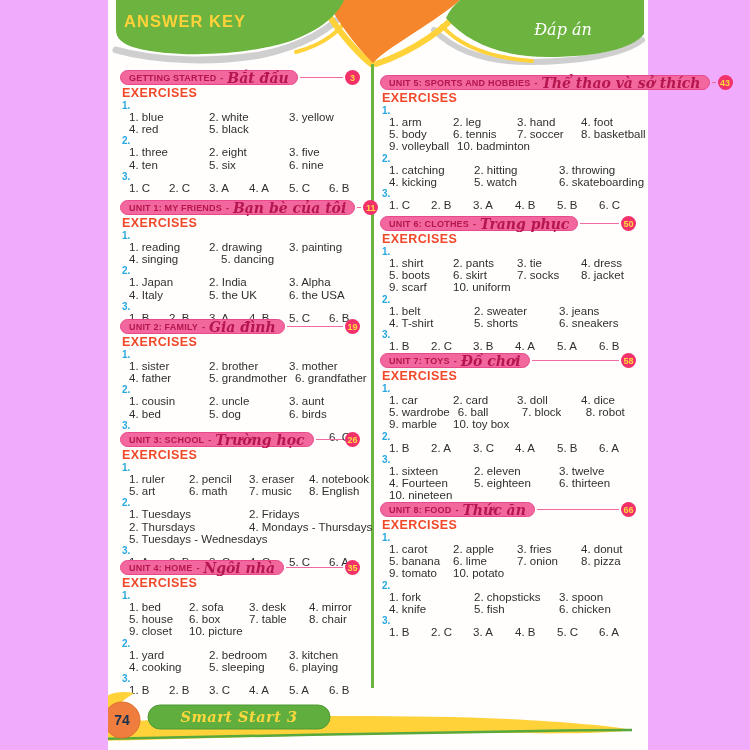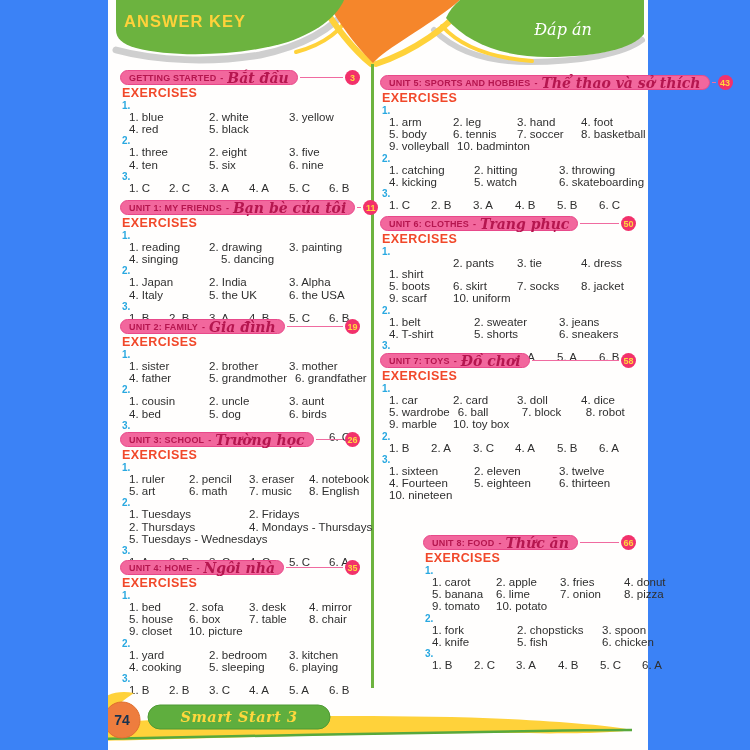--- a/index.html
+++ b/index.html
@@ -1,16 +1,16 @@
 <!DOCTYPE html>
 <html><head>
 <meta charset="utf-8">
 <style>
   html,body{margin:0;padding:0;background:#ffffff;}
-  .canvas{position:relative;width:750px;height:750px;background:#3b82f6;overflow:hidden;
+  .canvas{position:relative;width:750px;height:750px;background:#f0abfc;overflow:hidden;
           font-family:"Liberation Sans",sans-serif;}
   .page{position:absolute;left:108px;top:0;width:540px;height:750px;background:#fffefd;}
   .hdr{position:absolute;left:0;top:0;}
   .ftr{position:absolute;left:0;top:675px;}
   .divider{position:absolute;left:263px;top:64px;width:2.5px;height:624px;background:#6db33f;}
   .col{position:absolute;top:0;height:750px;}
   #col-left{left:12px;width:240px;}
   #col-right{left:272px;width:256px;}
   .unit{position:absolute;left:0;right:0;}
   .banner{display:flex;align-items:center;height:15px;}
@@ -376,21 +376,21 @@
               <span class="pill-sep">-</span>
               <span class="pill-sub">Trang phục</span>
             </span>
             <span class="connector"></span>
             <span class="page-circle">50</span>
           </div>
           <div class="ex-heading">EXERCISES</div>
           <div class="exercise">
             <div class="ex-num">1.</div>
             <div class="ex-line">
-              <span class="ex-item" style="min-width: 56px; margin-top: 11px;">1. shirt</span>
+              <span class="ex-item" style="min-width: 56px;">1. shirt</span>
               <span class="ex-item" style="min-width: 56px;">2. pants</span>
               <span class="ex-item" style="min-width: 56px;">3. tie</span>
               <span class="ex-item" style="min-width: 56px;">4. dress</span>
             </div>
             <div class="ex-line">
               <span class="ex-item" style="min-width: 56px;">5. boots</span>
               <span class="ex-item" style="min-width: 56px;">6. skirt</span>
               <span class="ex-item" style="min-width: 56px;">7. socks</span>
               <span class="ex-item" style="min-width: 56px;">8. jacket</span>
             </div>
@@ -475,21 +475,21 @@
             <div class="ex-line">
               <span class="ex-item" style="min-width: 77px;">4. Fourteen</span>
               <span class="ex-item" style="min-width: 77px;">5. eighteen</span>
               <span class="ex-item" style="min-width: 77px;">6. thirteen</span>
             </div>
             <div class="ex-line">
               <span class="ex-item" style="min-width: 77px;">10. nineteen</span>
             </div>
           </div>
         </section>
-        <section class="unit" style="top: 535px; margin-left: 43px;">
+        <section class="unit" style="top: 502px;">
           <div class="banner">
             <span class="pill">
               <span class="pill-label">UNIT 8: FOOD</span>
               <span class="pill-sep">-</span>
               <span class="pill-sub">Thức ăn</span>
             </span>
             <span class="connector"></span>
             <span class="page-circle">66</span>
           </div>
           <div class="ex-heading">EXERCISES</div>

